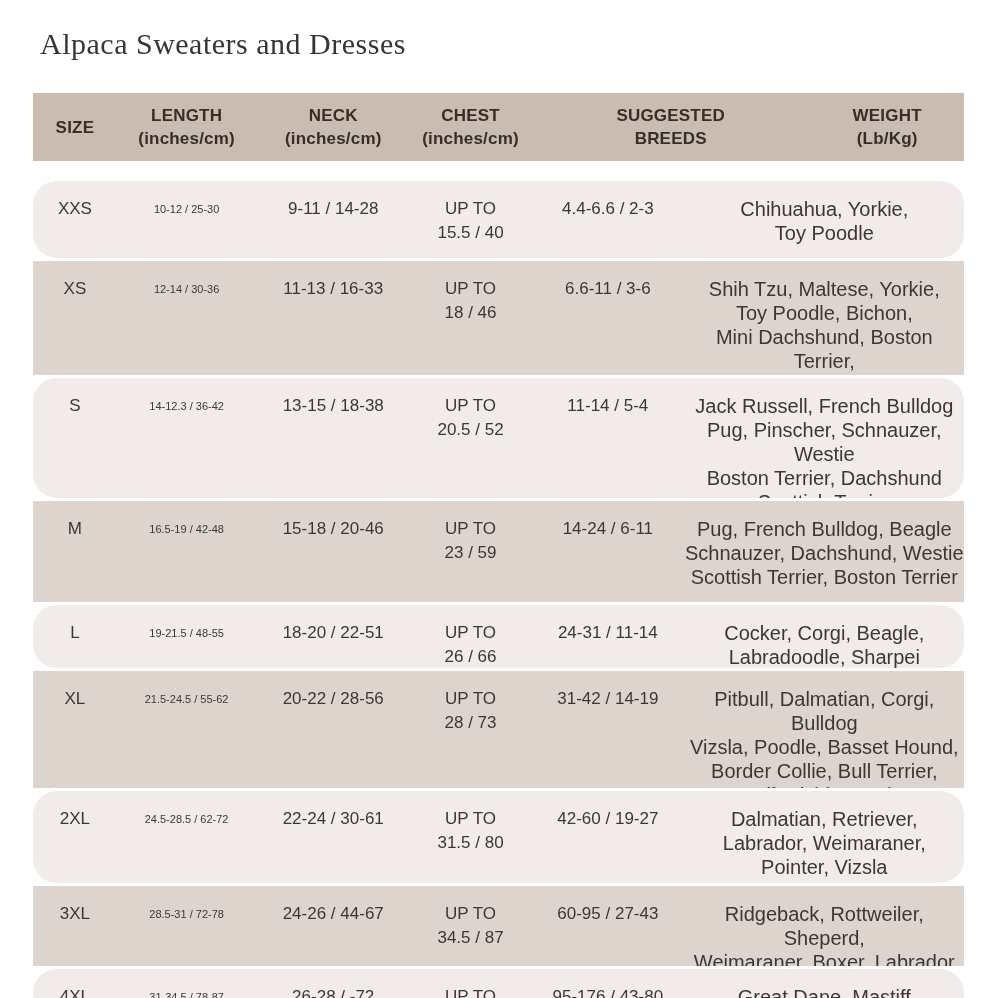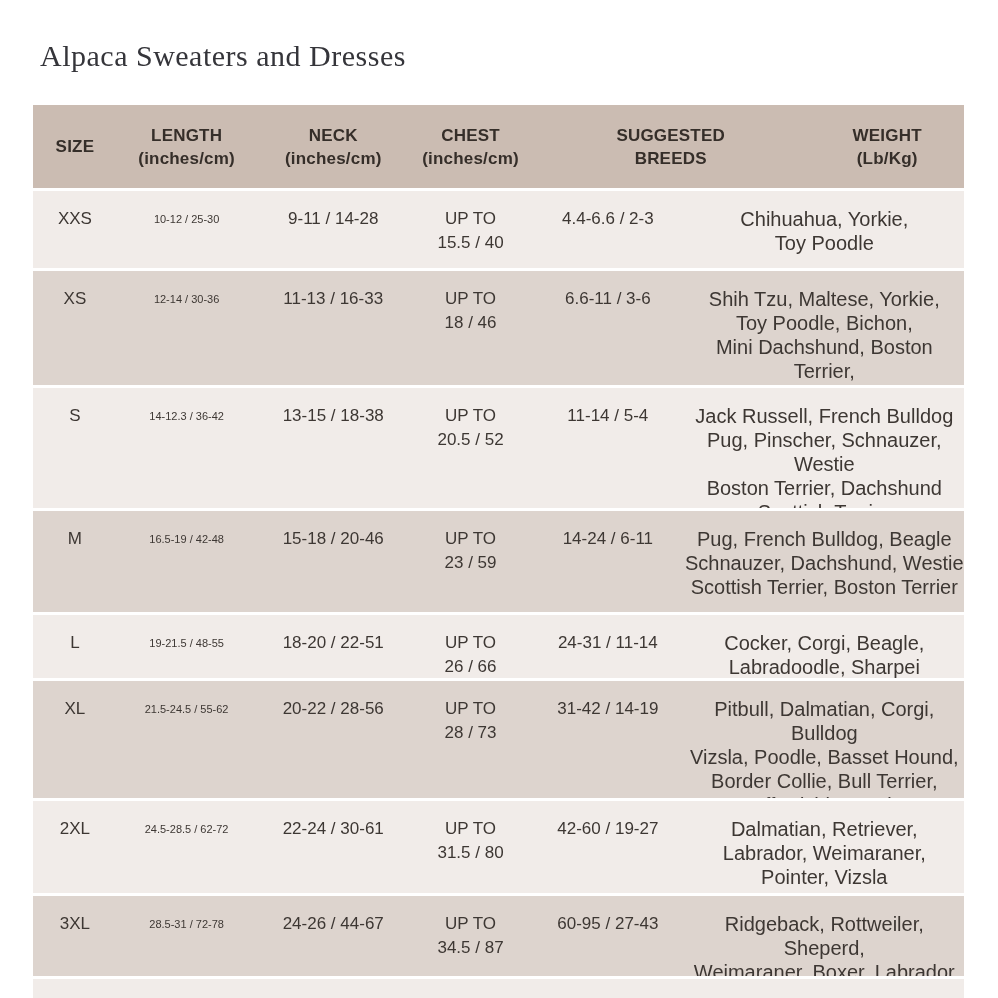--- a/index.html
+++ b/index.html
@@ -2,21 +2,21 @@
 <html style="--page-bg: #ffffff; --title: #35353a; --header-bg: #cbbcb2; --header-text: #352e29; --row-light: #f1ece9; --row-dark: #ddd4ce; --text: #3d3733;"><head>
 <meta charset="utf-8">
 <style>
   * { margin: 0; padding: 0; box-sizing: border-box; }
   html, body {
     width: 998px; height: 998px;
     overflow: hidden;
     background: var(--page-bg, #ffffff);
     font-family: "Liberation Sans", sans-serif;
   }
-  .page { width: 998px; height: 998px; padding-top: 36px; }
+  .page { width: 998px; height: 998px; padding-top: 24px; }
 
   .title {
     margin-left: 40px;
     font-family: "Liberation Serif", serif;
     font-weight: 400;
     font-size: 30px;
     line-height: 40px;
     letter-spacing: 0.5px;
     color: var(--title, #35353a);
   }
@@ -26,23 +26,23 @@
     margin-top: 29px;
     width: 931px;
     display: flex;
     flex-direction: column;
     color: var(--text, #3d3733);
   }
 
   
   .thead {
     display: flex;
-    height: 83px;
+    height: 68px;
     background: var(--header-bg, #cbbcb2);
-    margin-bottom: 3px;
+    margin-bottom: 20px;
   }
   .hcell {
     display: flex;
     flex-direction: column;
     justify-content: center;
     align-items: center;
     text-align: center;
     font-weight: bold;
     font-size: 17px;
     line-height: 23px;
@@ -50,21 +50,21 @@
     color: var(--header-text, #352e29);
   }
   .hsub:empty { display: none; }
 
   
   .row {
     display: flex;
     margin-bottom: 3px;
     overflow: hidden;
   }
-  .row.light { background: var(--row-light, #f1ece9); }
+  .row.light { background: var(--row-light, #f1ece9); border-radius: 24px; }
   .row.dark  { background: var(--row-dark,  #ddd4ce); }
   .tbody .row:nth-child(1) { height: 77px; }
   .tbody .row:nth-child(2) { height: 114px; }
   .tbody .row:nth-child(3) { height: 120px; }
   .tbody .row:nth-child(4) { height: 101px; }
   .tbody .row:nth-child(5) { height: 63px; }
   .tbody .row:nth-child(6) { height: 117px; }
   .tbody .row:nth-child(7) { height: 92px; }
   .tbody .row:nth-child(8) { height: 80px; }
   .tbody .row:nth-child(9) { height: 60px; }

